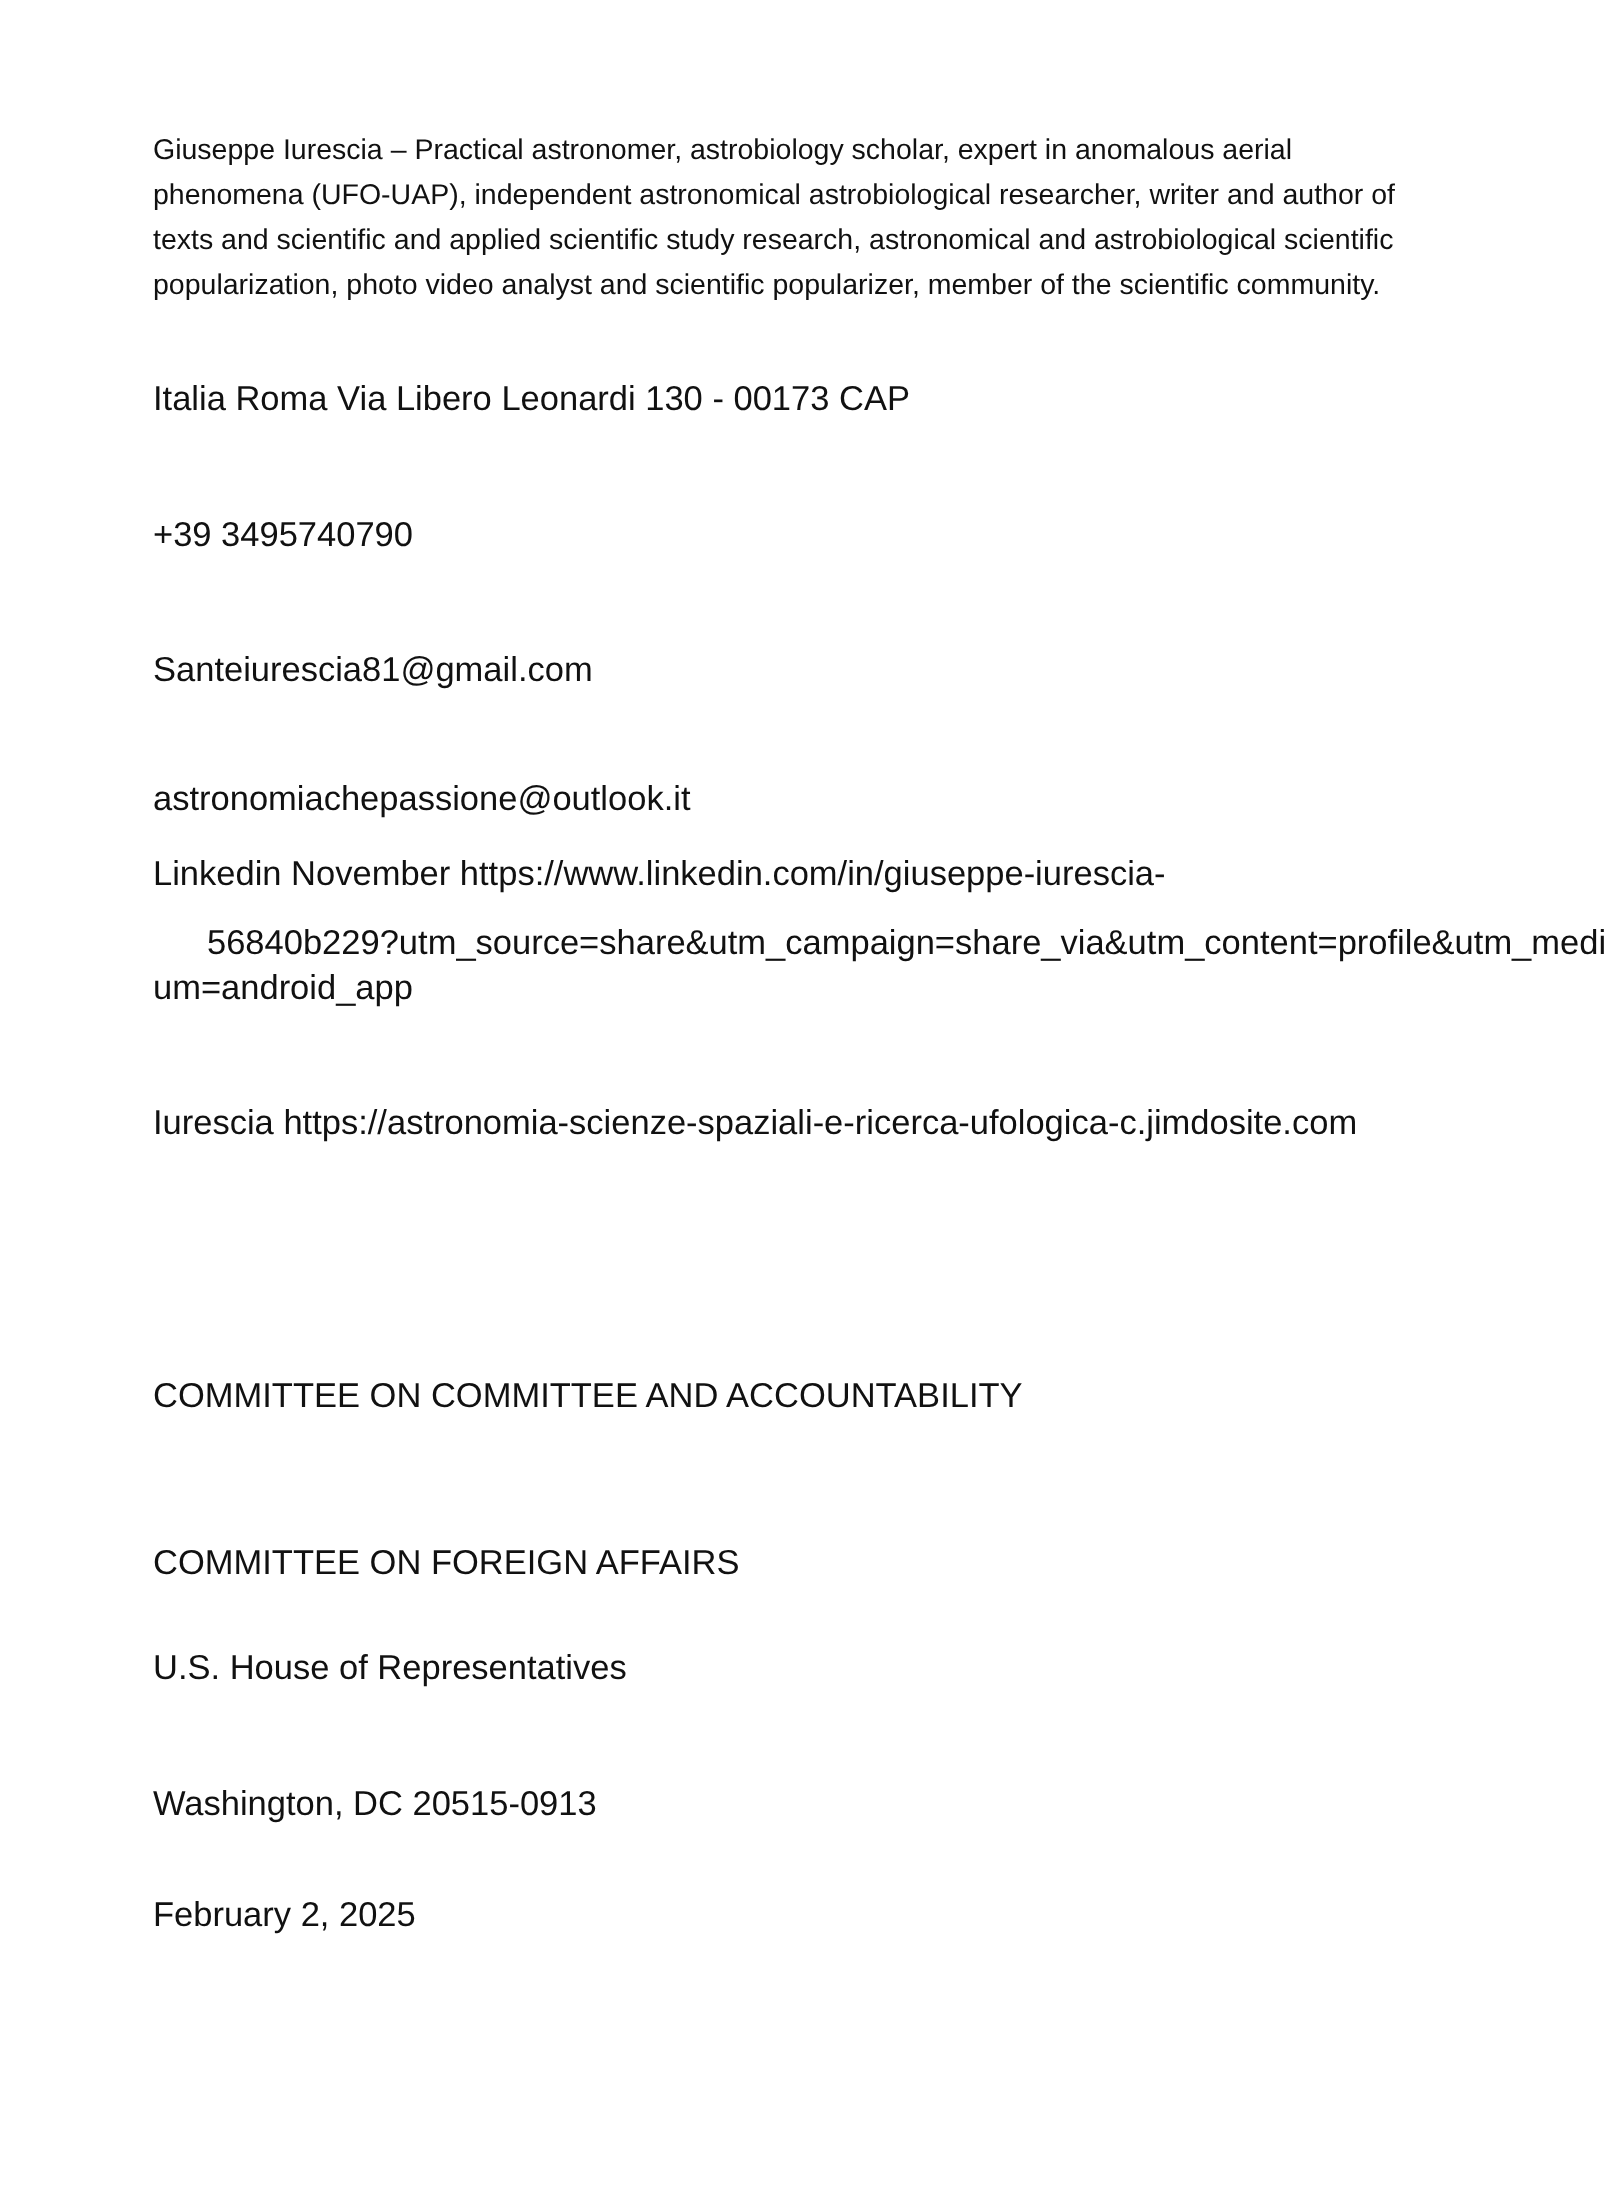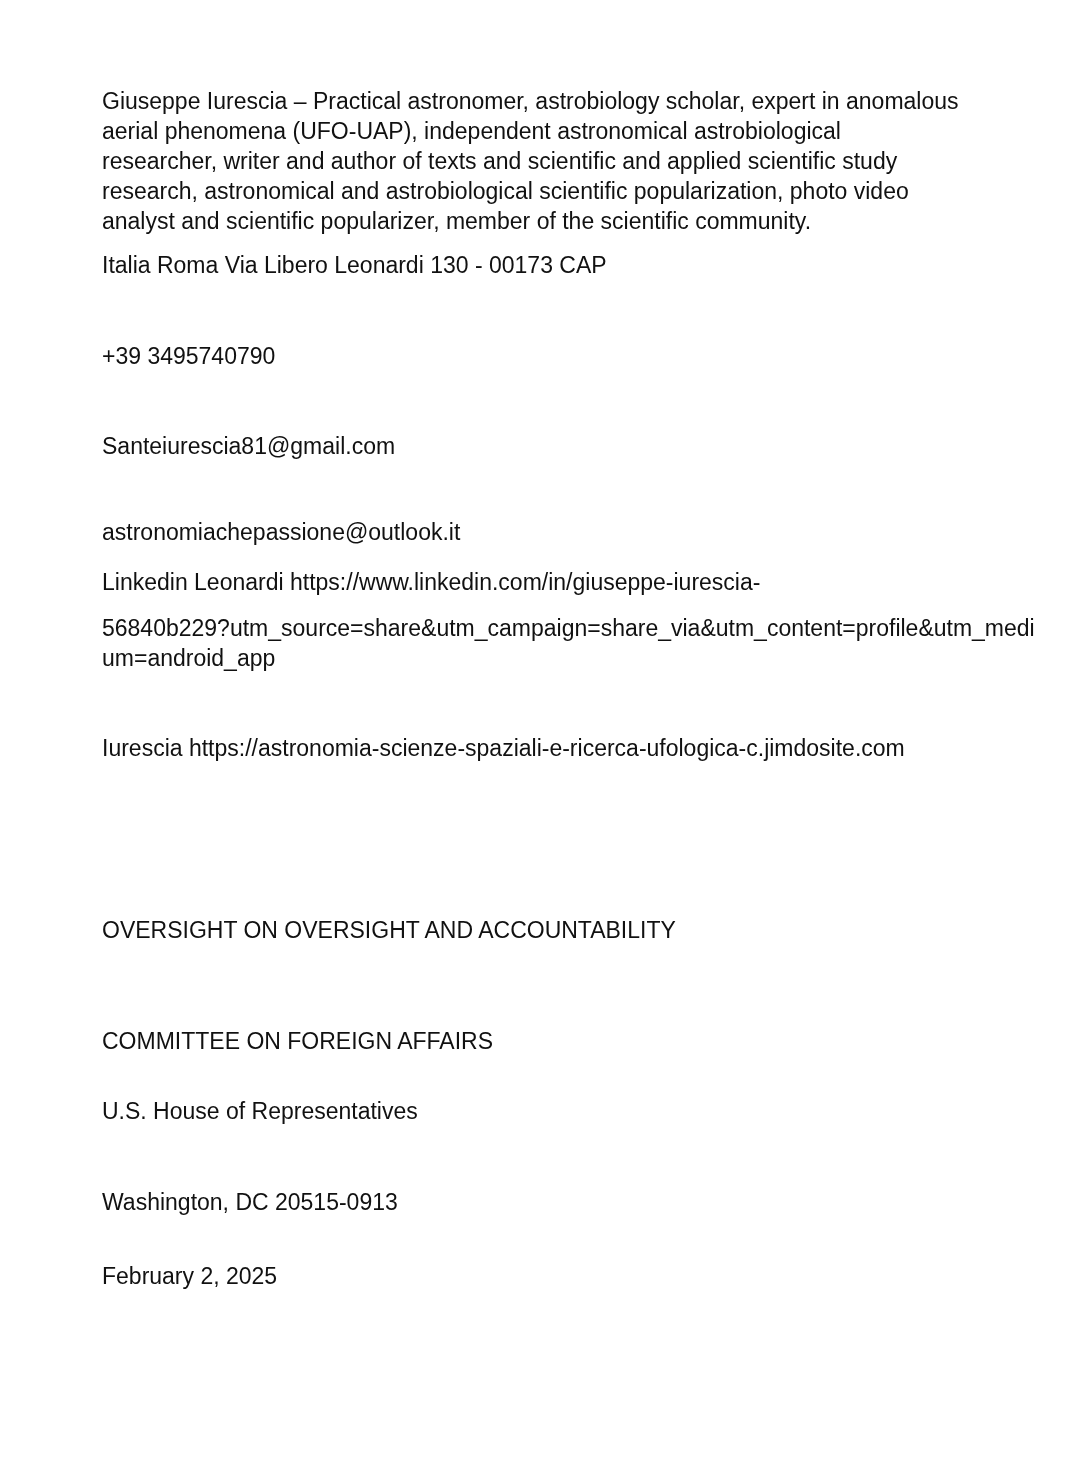--- a/index.html
+++ b/index.html
@@ -1,48 +1,48 @@
 <!DOCTYPE html>
 <html><head>
   <meta charset="utf-8">
   <style>
     html, body { margin: 0; padding: 0; background: #ffffff; }
     body { width: 1080px; height: 1470px; position: relative; overflow: hidden;
            font-family: "Liberation Sans", "DejaVu Sans", sans-serif; color: #111111; }
     .line { position: absolute; left: 102px; font-size: 23px; line-height: 30px; white-space: nowrap; }
-    .para { position: absolute; left: 102px; width: 860px; font-size: 23px; line-height: 30px; }
+    .para { position: absolute; left: 102px; width: 860px; font-size: 19px; line-height: 30px; }
     a { color: inherit; text-decoration: none; }
   </style>
 </head>
 <body>
 
 <div>
 
   <p class="para" style="top:86px; margin:0;">Giuseppe Iurescia – Practical astronomer, astrobiology scholar, expert in anomalous aerial phenomena (UFO-UAP), independent astronomical astrobiological researcher, writer and author of texts and scientific and applied scientific study research, astronomical and astrobiological scientific popularization, photo video analyst and scientific popularizer, member of the scientific community.</p>
 
   <div class="line" style="top:250px;">Italia Roma Via Libero Leonardi 130 - 00173 CAP</div>
 
   <div class="line" style="top:341px;">+39 3495740790</div>
 
   <div class="line" style="top:431px;"><a>Santeiurescia81@gmail.com</a></div>
 
   <div class="line" style="top:477px;margin-top:40px;"><a>astronomiachepassione@outlook.it</a></div>
 
   <div class="line" style="top:567px;">
-    <span>Linkedin Leonardi</span>
+    <span>Linkedin November</span>
     <a>https://www.linkedin.com/in/giuseppe-iurescia-</a>
   </div>
 
-  <div class="line" style="top:613px;"><a>56840b229?utm_source=share&amp;utm_campaign=share_via&amp;utm_content=profile&amp;utm_medi</a></div>
+  <div class="line" style="top:613px;margin-left:36px;"><a>56840b229?utm_source=share&amp;utm_campaign=share_via&amp;utm_content=profile&amp;utm_medi</a></div>
   <div class="line" style="top:643px;"><a>um=android_app</a></div>
 
   <div class="line" style="top:733px;">
     <span>Iurescia</span>
     <a>https://astronomia-scienze-spaziali-e-ricerca-ufologica-c.jimdosite.com</a>
   </div>
 
-  <div class="line" style="top:915px;">OVERSIGHT ON OVERSIGHT AND ACCOUNTABILITY</div>
+  <div class="line" style="top:915px;">COMMITTEE ON COMMITTEE AND ACCOUNTABILITY</div>
   <div class="line" style="top:1026px;">COMMITTEE ON FOREIGN AFFAIRS</div>
   <div class="line" style="top:1096px;">U.S. House of Representatives</div>
   <div class="line" style="top:1187px;">Washington, DC 20515-0913</div>
   <div class="line" style="top:1261px;">February 2, 2025</div>
 
 </div>
 
 </body></html>

